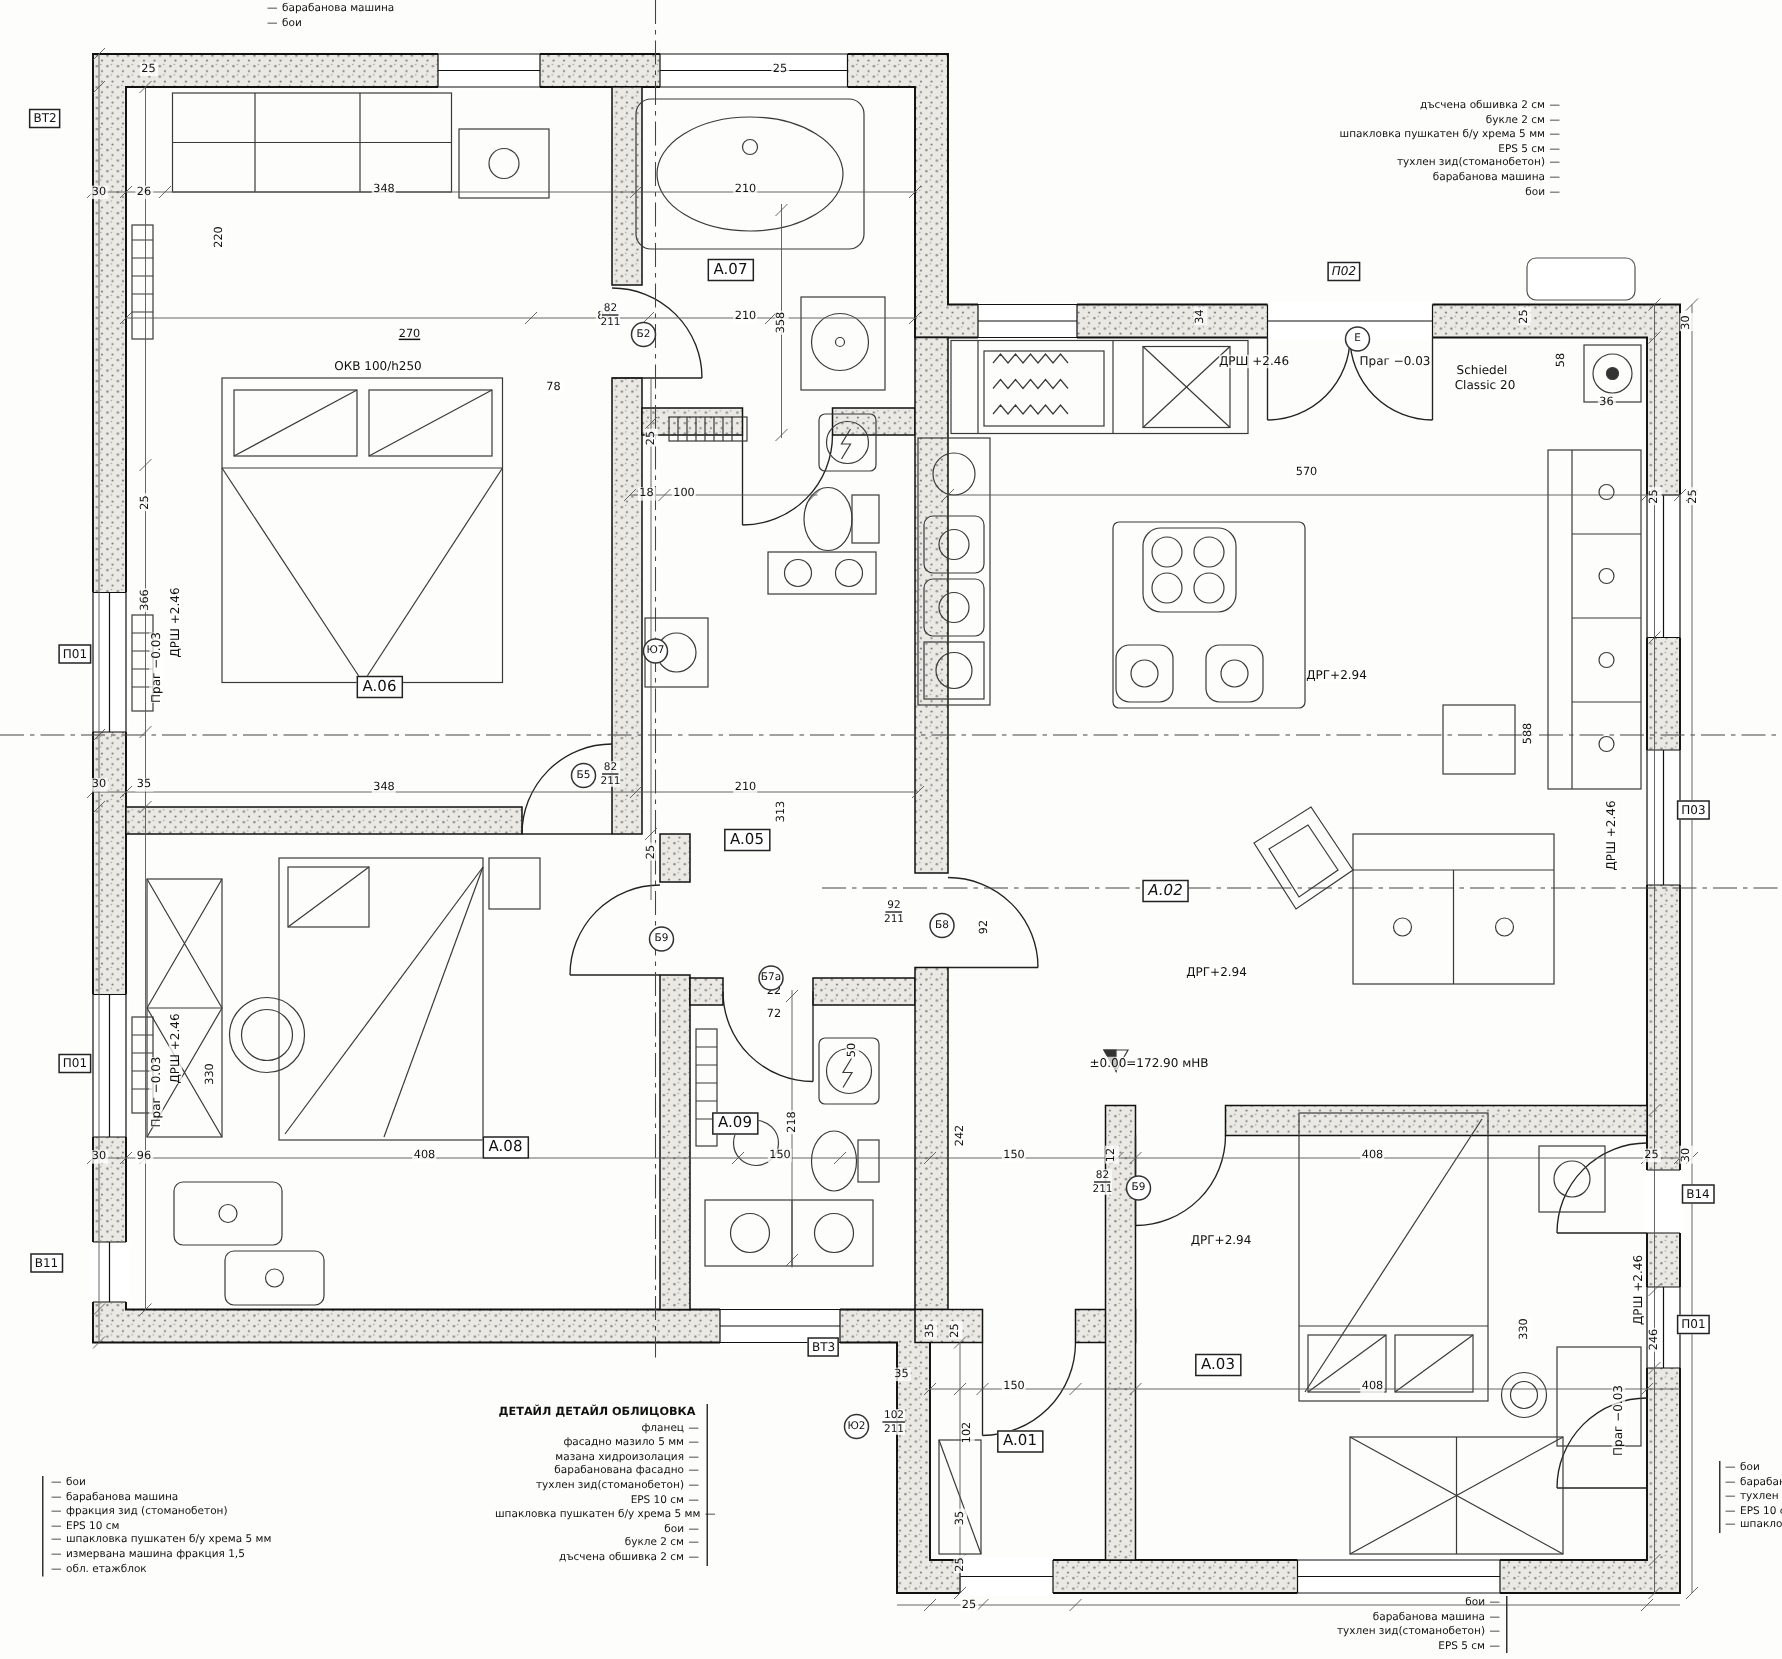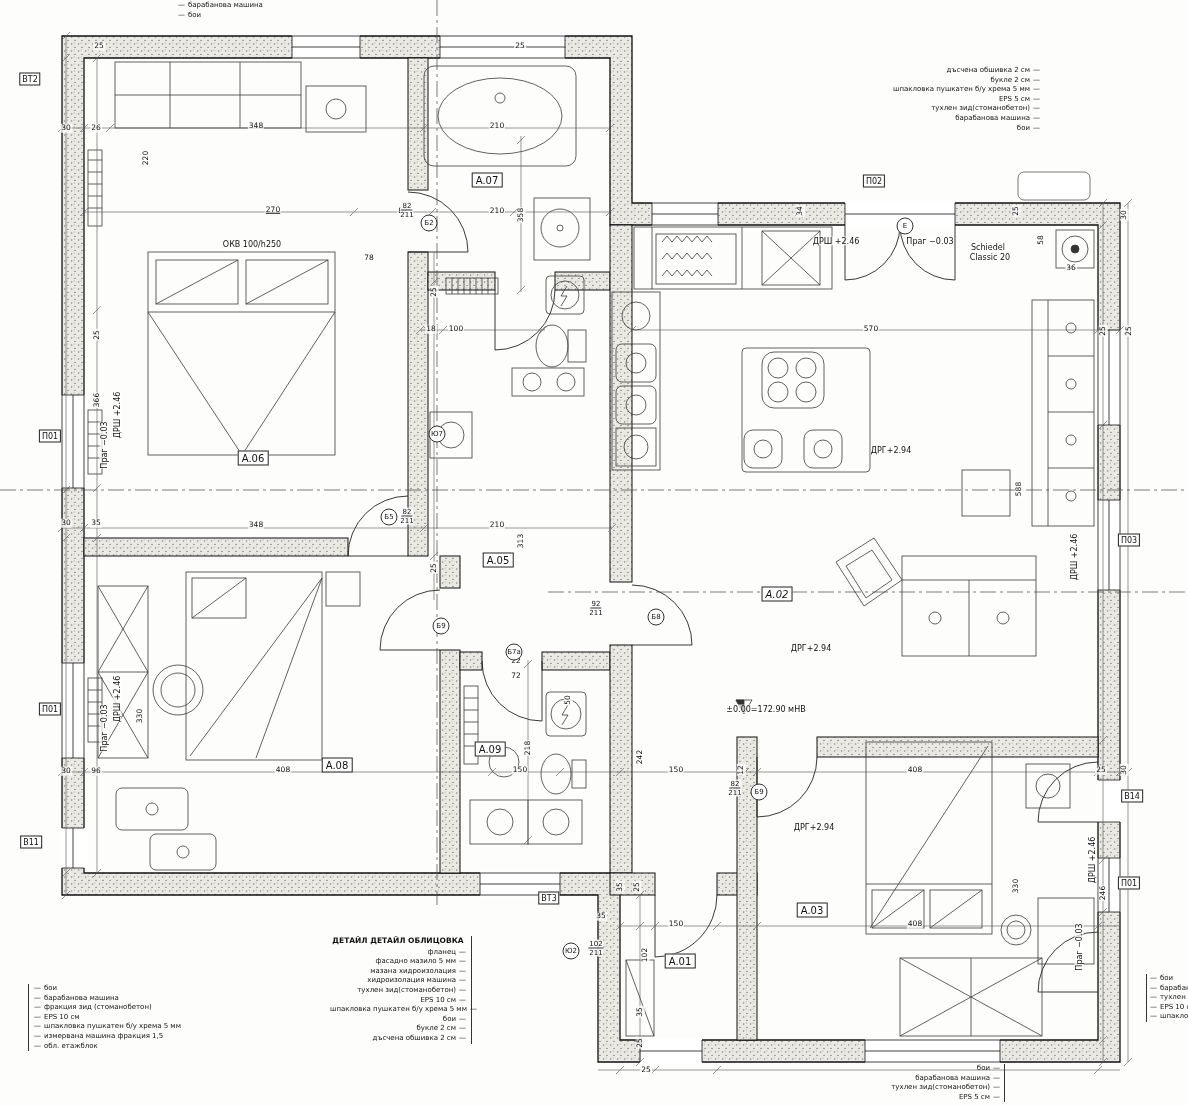--- a/index.html
+++ b/index.html
@@ -318,21 +318,21 @@
   <div class="overlay">
 
     <div class="layer">
         <span class="dim pos" style="left: 99px; top: 46px; transform: translate(-50%, -50%);">25</span>
         <span class="dim pos" style="left: 520px; top: 46px; transform: translate(-50%, -50%);">25</span>
         <span class="dim pos" style="left: 66px; top: 128px; transform: translate(-50%, -50%);">30</span>
         <span class="dim pos" style="left: 96px; top: 128px; transform: translate(-50%, -50%);">26</span>
         <span class="dim pos" style="left: 256px; top: 126px; transform: translate(-50%, -50%);">348</span>
         <span class="dim pos" style="left: 497px; top: 126px; transform: translate(-50%, -50%);">210</span>
         <span class="dim pos" style="left: 146px; top: 158px; transform: translate(-50%, -50%) rotate(-90deg);">220</span>
-        <span class="dim pos" style="left: 273px; top: 210px; transform: translate(-50%, -50%); text-decoration: underline;">270</span>
+        <span class="dim pos" style="left: 273px; top: 223px; transform: translate(-50%, -50%); text-decoration: underline;">270</span>
         <span class="dim pos" style="left: 369px; top: 221px; transform: translate(-50%, -50%); margin-top: 37px;">78</span>
         <span class="dim pos" style="left: 403px; top: 211px; transform: translate(-50%, -50%);">82</span>
         <span class="dim pos" style="left: 497px; top: 211px; transform: translate(-50%, -50%);">210</span>
         <span class="dim pos" style="left: 521px; top: 215px; transform: translate(-50%, -50%) rotate(-90deg);">358</span>
         <span class="dim pos" style="left: 434px; top: 292px; transform: translate(-50%, -50%) rotate(-90deg);">25</span>
         <span class="dim pos" style="left: 431px; top: 329px; transform: translate(-50%, -50%);">18</span>
         <span class="dim pos" style="left: 456px; top: 329px; transform: translate(-50%, -50%);">100</span>
         <span class="dim pos" style="left: 97px; top: 335px; transform: translate(-50%, -50%) rotate(-90deg);">25</span>
         <span class="dim pos" style="left: 97px; top: 400px; transform: translate(-50%, -50%) rotate(-90deg);">366</span>
         <span class="dim pos" style="left: 66px; top: 523px; transform: translate(-50%, -50%);">30</span>
@@ -349,21 +349,21 @@
         <span class="dim pos" style="left: 528px; top: 748px; transform: translate(-50%, -50%) rotate(-90deg);">218</span>
         <span class="dim pos" style="left: 568px; top: 700px; transform: translate(-50%, -50%) rotate(-90deg);">50</span>
         <span class="dim pos" style="left: 516px; top: 661px; transform: translate(-50%, -50%);">22</span>
         <span class="dim pos" style="left: 516px; top: 676px; transform: translate(-50%, -50%);">72</span>
         <span class="dim pos" style="left: 601px; top: 916px; transform: translate(-50%, -50%);">35</span>
         <span class="dim pos" style="left: 645px; top: 955px; transform: translate(-50%, -50%) rotate(-90deg);">102</span>
         <span class="dim pos" style="left: 640px; top: 1012px; transform: translate(-50%, -50%) rotate(-90deg);">35</span>
         <span class="dim pos" style="left: 640px; top: 1043px; transform: translate(-50%, -50%) rotate(-90deg);">25</span>
         <span class="dim pos" style="left: 646px; top: 1070px; transform: translate(-50%, -50%);">25</span>
         <span class="dim pos" style="left: 800px; top: 211px; transform: translate(-50%, -50%) rotate(-90deg);">34</span>
-        <span class="dim pos" style="left: 871px; top: 329px; transform: translate(-50%, -50%);">570</span>
+        <span class="dim pos" style="left: 871px; top: 315px; transform: translate(-50%, -50%);">570</span>
         <span class="dim pos" style="left: 1016px; top: 211px; transform: translate(-50%, -50%) rotate(-90deg);">25</span>
         <span class="dim pos" style="left: 1041px; top: 240px; transform: translate(-50%, -50%) rotate(-90deg);">58</span>
         <span class="dim pos" style="left: 1071px; top: 268px; transform: translate(-50%, -50%);">36</span>
         <span class="dim pos" style="left: 1124px; top: 215px; transform: translate(-50%, -50%) rotate(-90deg);">30</span>
         <span class="dim pos" style="left: 1103px; top: 331px; transform: translate(-50%, -50%) rotate(-90deg);">25</span>
         <span class="dim pos" style="left: 1129px; top: 331px; transform: translate(-50%, -50%) rotate(-90deg);">25</span>
         <span class="dim pos" style="left: 1019px; top: 489px; transform: translate(-50%, -50%) rotate(-90deg);">588</span>
         <span class="dim pos" style="left: 656px; top: 618px; transform: translate(-50%, -50%) rotate(-90deg);">92</span>
         <span class="dim pos" style="left: 640px; top: 757px; transform: translate(-50%, -50%) rotate(-90deg);">242</span>
         <span class="dim pos" style="left: 676px; top: 770px; transform: translate(-50%, -50%);">150</span>
@@ -407,34 +407,34 @@
         <span class="room-label pos" style="left: 777px; top: 594px; transform: translate(-50%, -50%); font-style: italic;">A.02</span>
         <span class="room-label pos" style="left: 812px; top: 910px; transform: translate(-50%, -50%);">A.03</span>
         <span class="room-label pos" style="left: 680px; top: 961px; transform: translate(-50%, -50%);">A.01</span>
       </div>
 
     <div class="layer">
         <span class="marker pos" style="left: 30px; top: 79px; transform: translate(-50%, -50%);">ВТ2</span>
         <span class="marker pos" style="left: 50px; top: 436px; transform: translate(-50%, -50%);">П01</span>
         <span class="marker pos" style="left: 50px; top: 709px; transform: translate(-50%, -50%);">П01</span>
         <span class="marker pos" style="left: 31px; top: 842px; transform: translate(-50%, -50%);">В11</span>
-        <span class="marker pos" style="left: 874px; top: 181px; transform: translate(-50%, -50%);">П02</span>
+        <span class="marker pos" style="left: 896px; top: 181px; transform: translate(-50%, -50%); font-style: italic;">П02</span>
         <span class="marker pos" style="left: 1129px; top: 540px; transform: translate(-50%, -50%);">П03</span>
         <span class="marker pos" style="left: 1132px; top: 796px; transform: translate(-50%, -50%);">В14</span>
         <span class="marker pos" style="left: 1129px; top: 883px; transform: translate(-50%, -50%);">П01</span>
         <span class="marker pos" style="left: 549px; top: 898px; transform: translate(-50%, -50%);">ВТ3</span>
       </div>
 
     <div class="layer">
         <span class="ltag pos" style="left: 429px; top: 223px; transform: translate(-50%, -50%);">Б2</span>
         <span class="ltag pos" style="left: 437px; top: 434px; transform: translate(-50%, -50%);">Ю7</span>
         <span class="ltag pos" style="left: 389px; top: 517px; transform: translate(-50%, -50%);">Б5</span>
         <span class="ltag pos" style="left: 441px; top: 626px; transform: translate(-50%, -50%);">Б9</span>
         <span class="ltag pos" style="left: 514px; top: 652px; transform: translate(-50%, -50%);">Б7а</span>
-        <span class="ltag pos" style="left: 628px; top: 617px; transform: translate(-50%, -50%); margin-left: 28px;">Б8</span>
+        <span class="ltag pos" style="left: 628px; top: 617px; transform: translate(-50%, -50%);">Б8</span>
         <span class="ltag pos" style="left: 759px; top: 792px; transform: translate(-50%, -50%);">Б9</span>
         <span class="ltag pos" style="left: 571px; top: 951px; transform: translate(-50%, -50%);">Ю2</span>
         <span class="ltag pos" style="left: 905px; top: 226px; transform: translate(-50%, -50%);">Е</span>
       </div>
 
     <div class="layer">
         <span class="dtag pos" style="left: 407px; top: 210px; transform: translate(-50%, -50%);">
         <span class="dw">82</span>
         <span class="dh">211</span>
       </span>
@@ -480,21 +480,21 @@
         <div class="note-line">измервана машина фракция 1,5</div>
         <div class="note-line">обл. етажблок</div>
       </div>
 
     <div class="notes notes-detail">
       <div class="detail-title">ДЕТАЙЛ ДЕТАЙЛ ОБЛИЦОВКА</div>
       <div class="dash-r">
           <div class="note-line">фланец</div>
           <div class="note-line">фасадно мазило 5 мм</div>
           <div class="note-line">мазана хидроизолация</div>
-          <div class="note-line">хидроизолация машина</div>
+          <div class="note-line">барабанована фасадно</div>
           <div class="note-line">тухлен зид(стоманобетон)</div>
           <div class="note-line">EPS 10 см</div>
           <div class="note-line">шпакловка пушкатен б/у хрема 5 мм</div>
           <div class="note-line">бои</div>
           <div class="note-line">букле 2 см</div>
           <div class="note-line">дъсчена обшивка 2 см</div>
         </div>
     </div>
 
     <div class="notes notes-bre dash-l">

